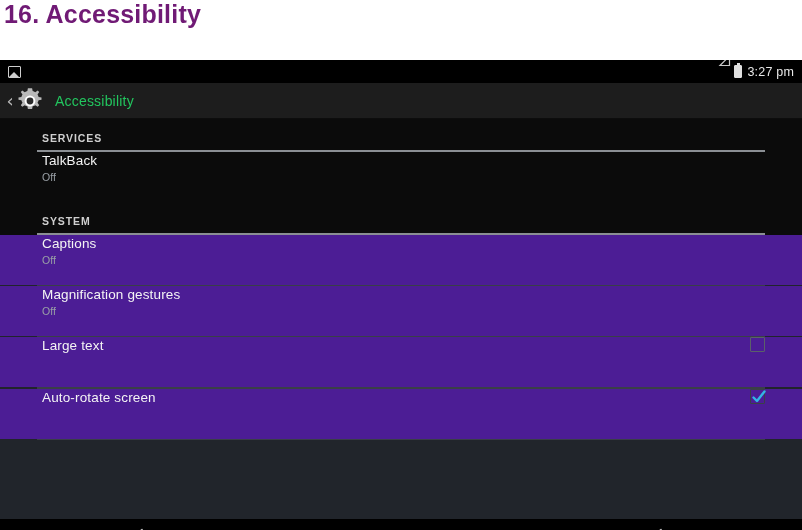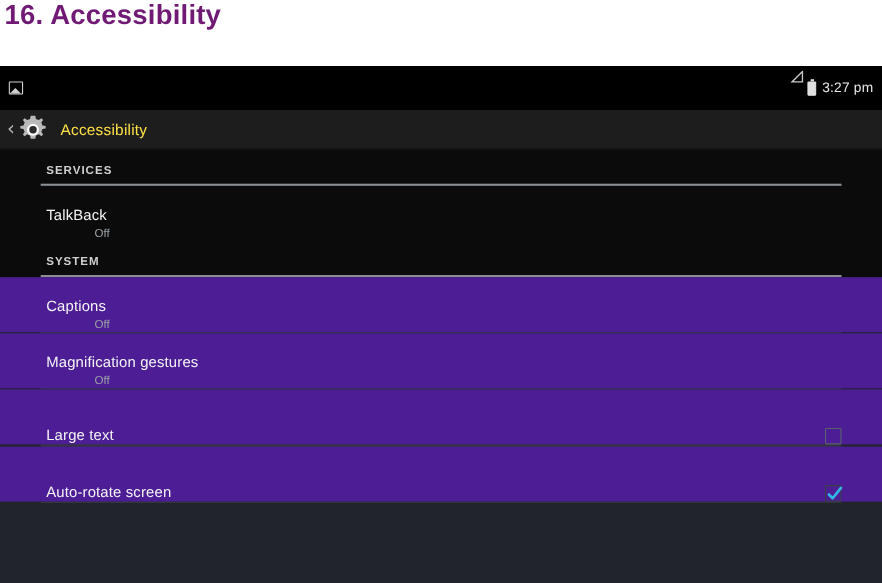--- a/index.html
+++ b/index.html
@@ -32,21 +32,21 @@
     top: 60px;
     width: 802px;
     height: 470px;
     background: #21252b;
     overflow: hidden;
   }
 
   
   .status-bar {
     position: relative;
-    height: 40px;
+    height: 23px;
     background: #000000;
     display: flex;
     align-items: center;
     padding: 0 8px;
   }
   .status-left { display: flex; align-items: center; gap: 6px; }
   .status-right {
     margin-left: auto;
     display: flex;
     align-items: center;
@@ -108,21 +108,21 @@
   .back-chevron {
     color: #b7b7b7;
     font-size: 18px;
     line-height: 1;
     width: 12px;
     text-align: center;
     font-family: "DejaVu Sans", sans-serif;
   }
   .gear-icon { margin-left: -2px; width: 32px; height: 32px; display: block; }
   .action-title {
-    color: #fde047;
+    color: #22c55e;
     font-size: 14px;
     margin-left: 9px;
     letter-spacing: 0.2px;
   }
 
   
   .list {
     position: relative;
     height: 435px;
     background: #21252b;
@@ -140,21 +140,21 @@
   }
   .section-rule {
     height: 2px;
     background: #8b8f94;
     margin: 2px 37px 0 37px;
   }
 
   .row {
     position: relative;
     display: flex;
-    align-items: flex-end;
+    align-items: flex-start;
     padding-left: 42px;
     padding-right: 37px;
     min-height: 50px;
   }
   .row-dark { background: #0b0b0b; }
   .row-slate { background: #4c1d95; }
 
   .row-divider {
     height: 1px;
     background: #3a3f47;
@@ -166,21 +166,20 @@
     color: #f4f4f4;
     font-size: 13.5px;
     letter-spacing: 0.15px;
     line-height: 17px;
   }
   .row-sub {
     color: #9aa0a6;
     font-size: 10.5px;
     line-height: 14px;
     margin-top: 1px;
-    margin-left: 44px;
   }
 
   .row-check { margin-left: auto; }
   .checkbox {
     width: 15px;
     height: 15px;
     border: 1.5px solid #5a6069;
     border-radius: 1px;
     background: transparent;
     position: relative;

